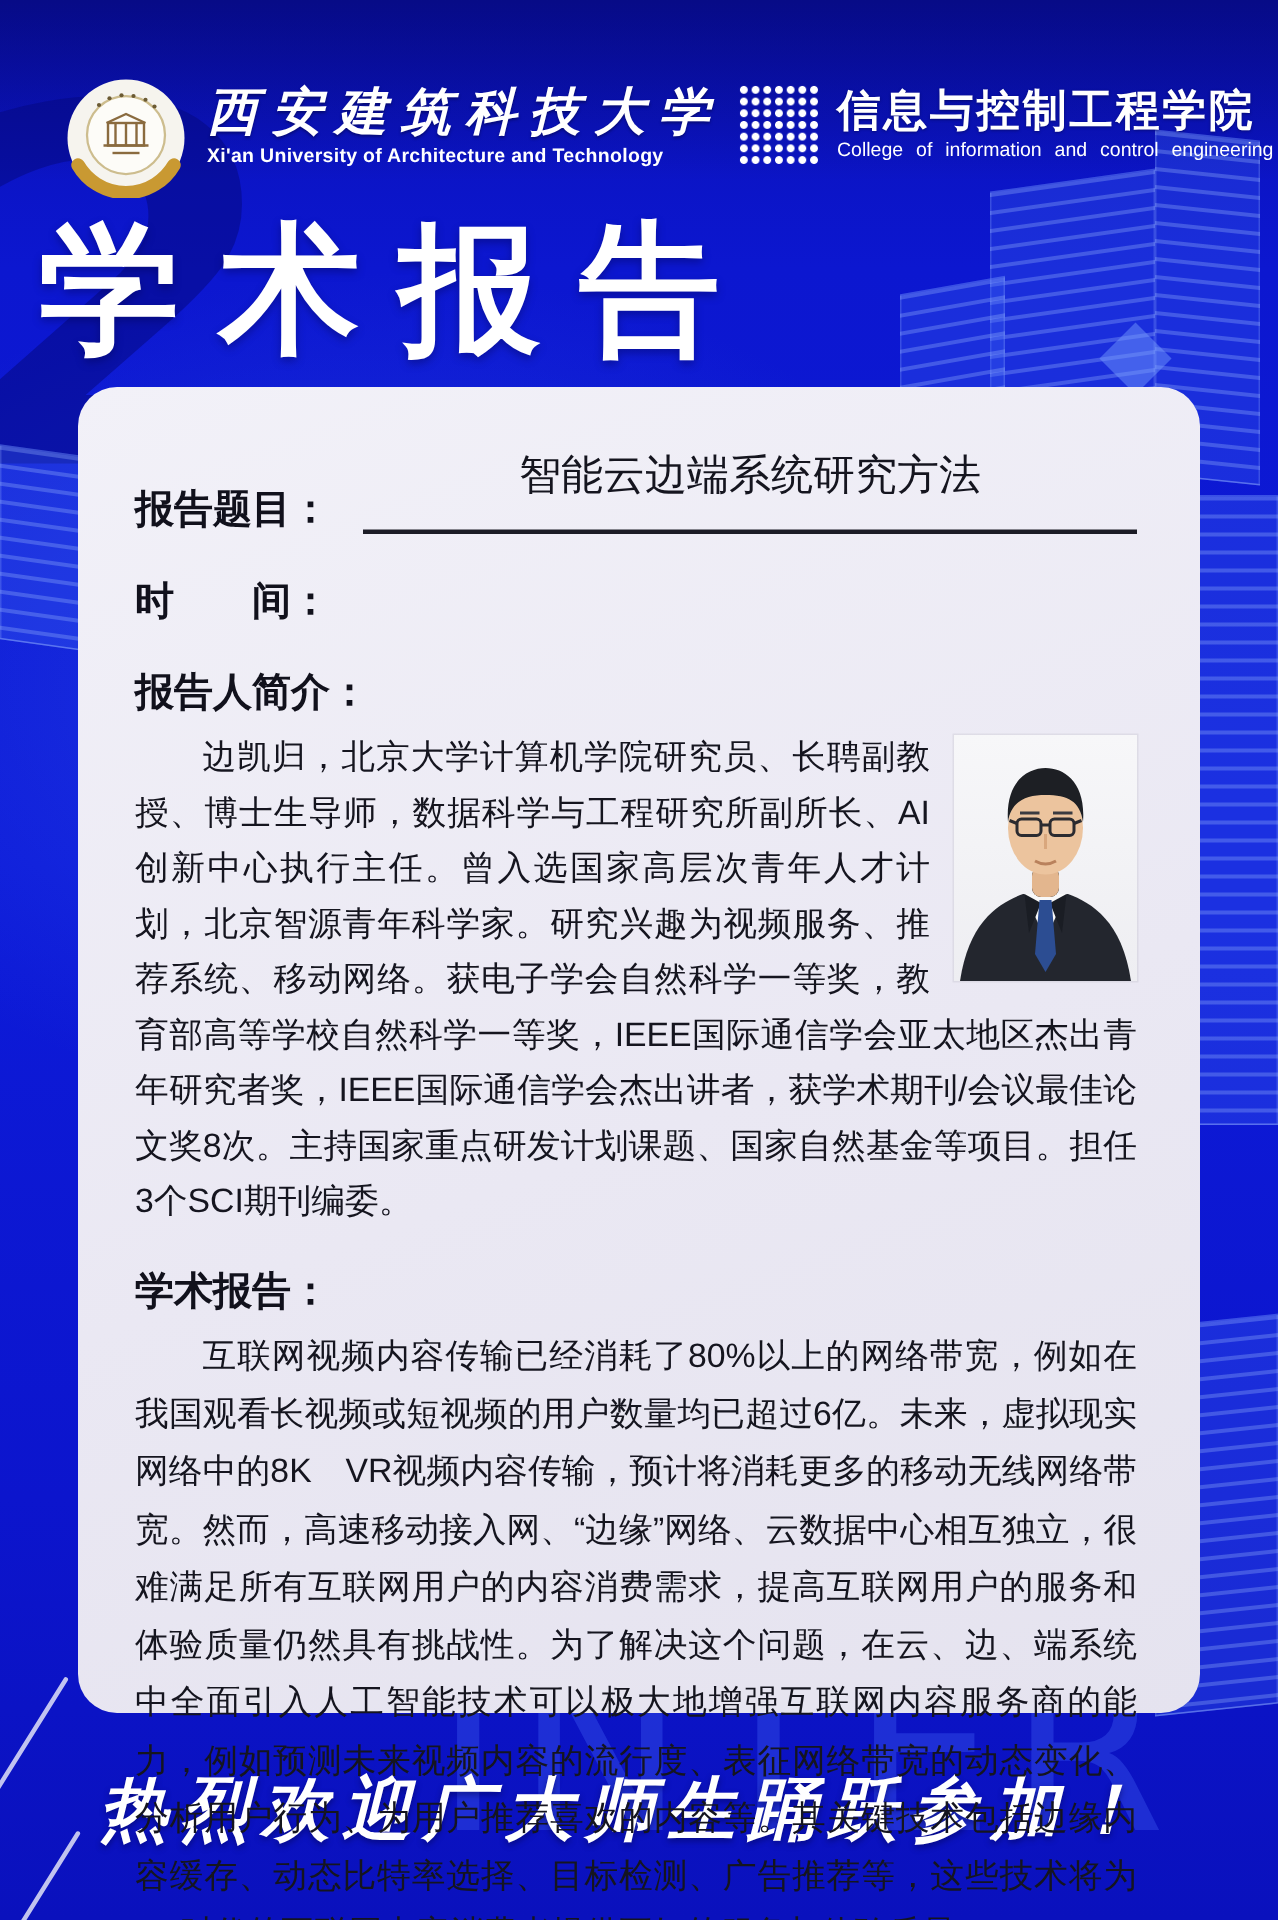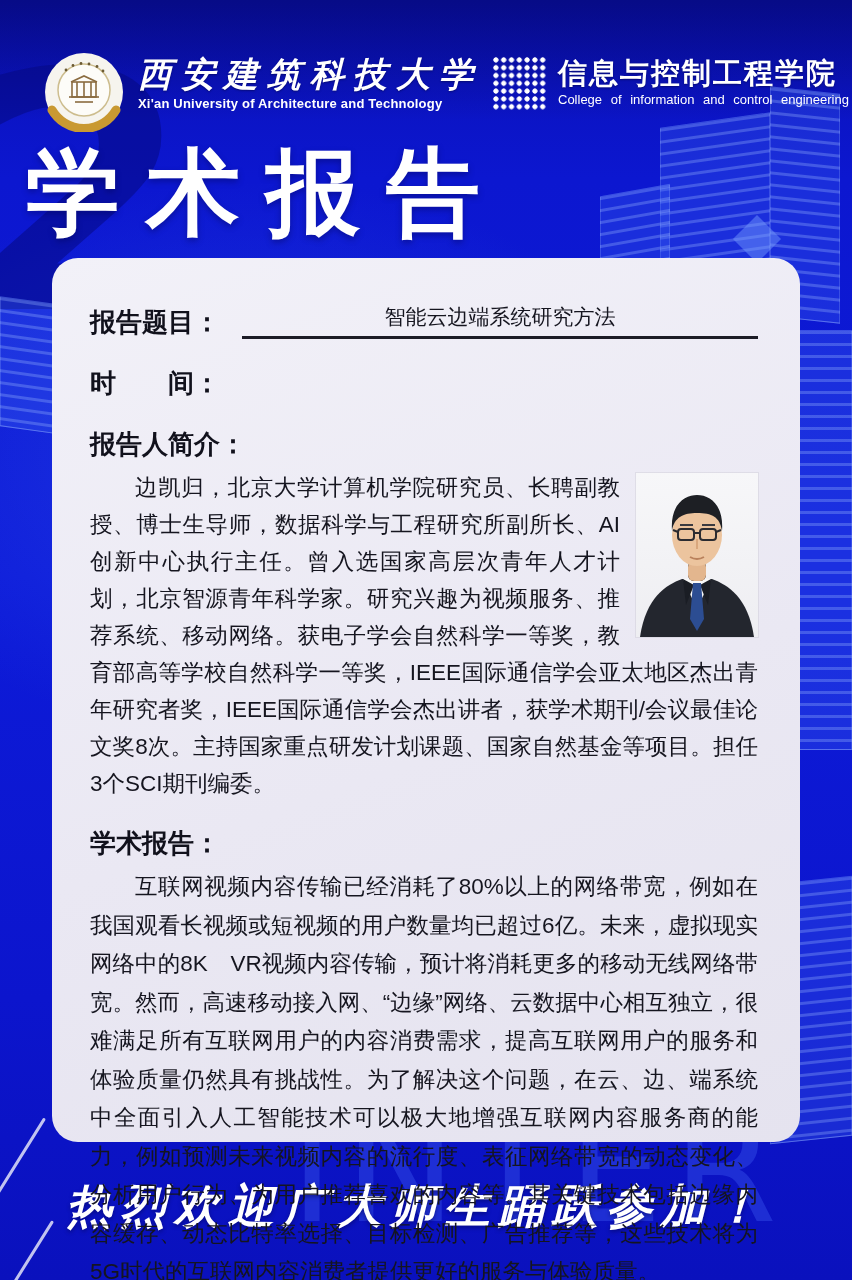--- a/index.html
+++ b/index.html
@@ -107,22 +107,22 @@
   .field-row { display:flex; align-items:flex-end; margin-bottom:27px; }
   .field-label {
     flex:0 0 152px;
     font-size:26px; font-weight:bold; color:#11111c;
     line-height:34px; white-space:pre;
   }
   .field-value {
     flex:1 1 auto;
     border-bottom:3px solid #1c1c26;
     text-align:center;
-    font-size:21px; color:#15151f;
-    line-height:34px; padding-bottom:2px;
+    font-size:28px; color:#15151f;
+    line-height:34px; padding-bottom:19px;
   }
   .section-heading {
     font-size:26px; font-weight:bold; color:#11111c;
     line-height:34px; margin-top:24px; margin-bottom:8px;
   }
   .bio-body { position:relative; }
   .speaker-photo {
     float:right; width:122px; height:164px; margin:4px 0 8px 16px;
     background:#f4f4f6; box-shadow:0 0 0 1px rgba(0,0,20,.06);
   }

